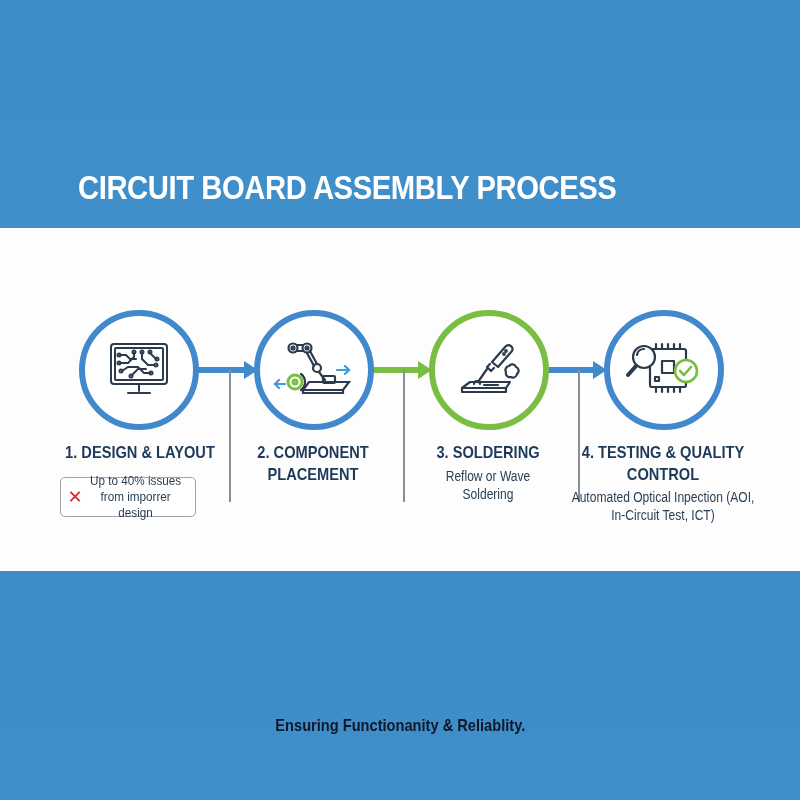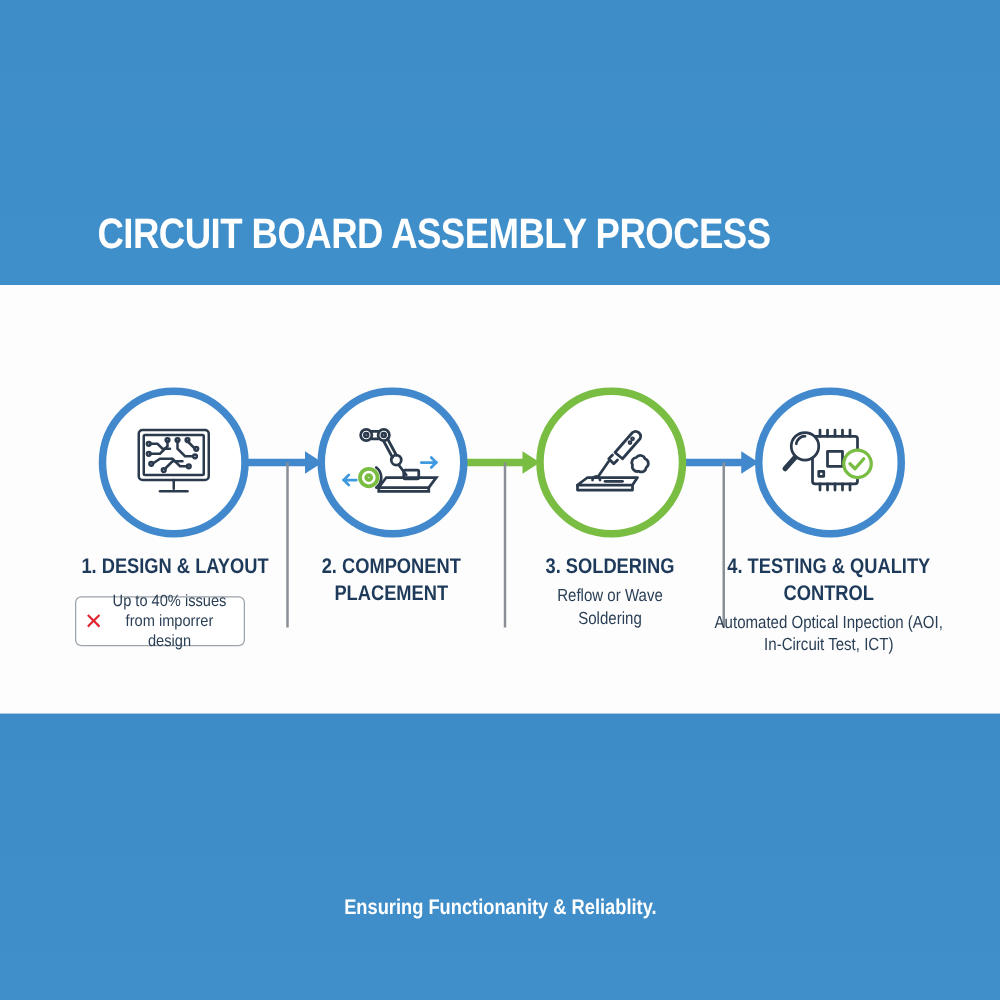--- a/index.html
+++ b/index.html
@@ -23,21 +23,21 @@
     .white-band {
       position: absolute; left: 0; top: 228px; width: 800px; height: 343px;
       background: #fdfdfd;
       box-shadow: 0 3px 6px rgba(0,0,0,0.08);
     }
     .bottom-band {
       position: absolute; left: 0; top: 571px; width: 800px; height: 229px;
       background: linear-gradient(180deg, #3d8cc7 0%, #418fca 100%);
     }
     .footer {
-      position: absolute; left: 0; top: 716px; width: 800px; text-align: center; color: #ffffff;
+      position: absolute; left: 0; top: 716px; width: 800px; text-align: center; color: #0f172a;
     }
     .footer .tagline {
       font-weight: 700; font-size: 17px; transform: scaleX(0.86); display: inline-block;
       white-space: nowrap;
     }
     .footer .source {
       font-size: 14px; margin-top: 4px; transform: scaleX(0.86); display: inline-block;
       white-space: nowrap;
     }
     .footer .line { display: block; height: 22px; }

